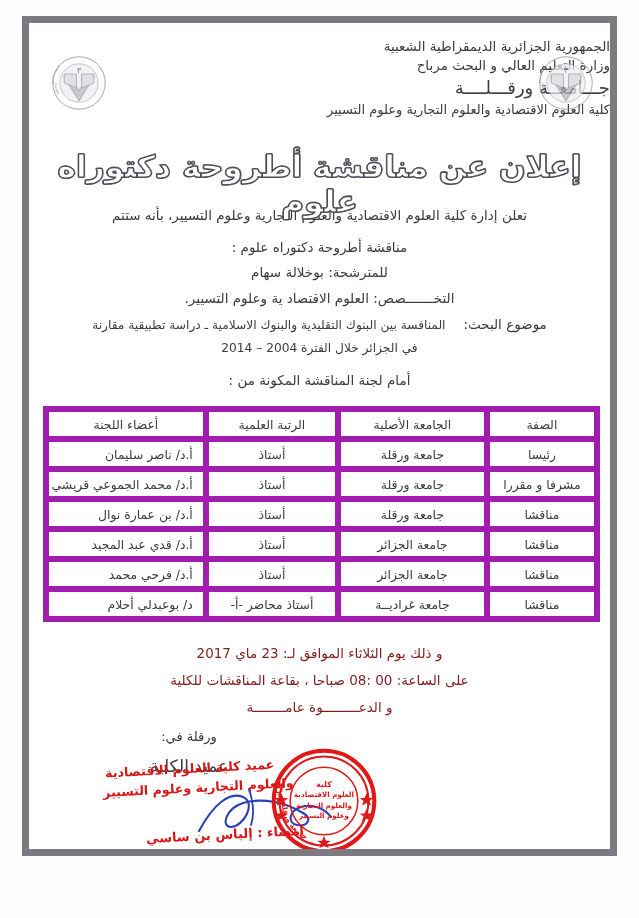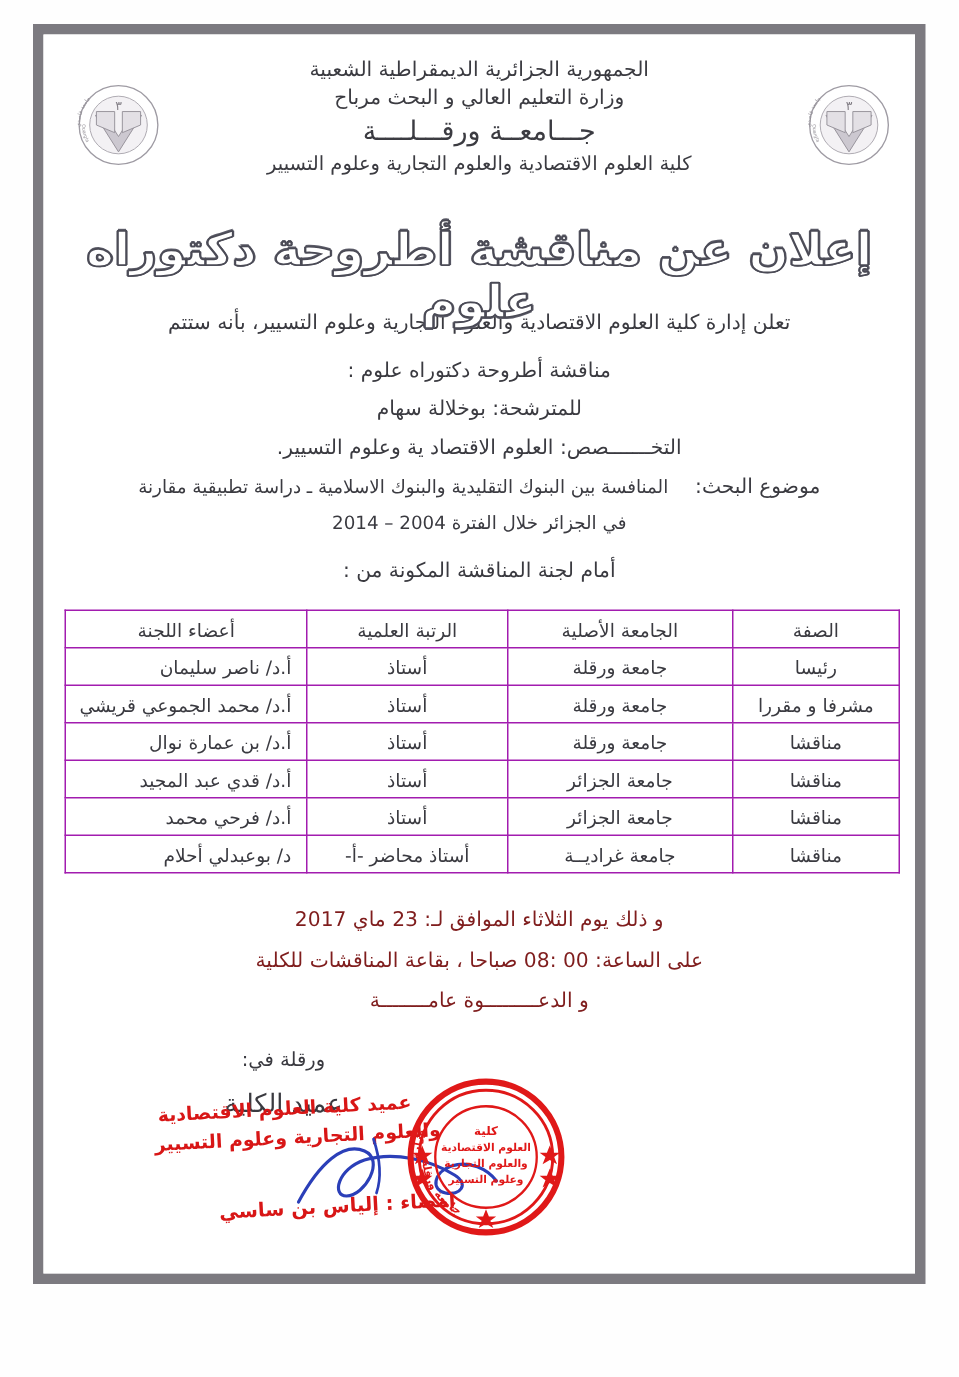--- a/index.html
+++ b/index.html
@@ -33,20 +33,21 @@
   .header{
     position:relative;
     padding-top:14px;
     height:108px;
     text-align:center;
   }
   .hdr-lines{
     display:block;
     color:#3b3b41;
     line-height:1.42;
+    text-align:right;
   }
   .hdr-lines div{
     font-size:13.5px;
     letter-spacing:0.2px;
     white-space:nowrap;
   }
   .hdr-lines .l1{font-size:13.5px;}
   .hdr-lines .l2{font-size:13.5px;}
   .hdr-lines .l3{font-size:18px;letter-spacing:1.6px;}
   .hdr-lines .l4{font-size:13px;}
@@ -94,42 +95,42 @@
   
   .tbl-wrap{margin:12px 4px 0 8px;}
   table.jury{
     width:100%;
     border-collapse:collapse;
     font-size:12.4px;
     color:#3a3a40;
     table-layout:fixed;
   }
   table.jury th,table.jury td{
-    border:1px solid #a21caf;
+    border:6px solid #a21caf;
     height:22px;
     padding:1px 8px;
     text-align:center;
     white-space:nowrap;
     font-weight:400;
   }
   table.jury th{font-weight:400;}
   table.jury td.name{text-align:right;padding-right:10px;}
   col.c-name{width:29%;}
   col.c-rank{width:24%;}
   col.c-univ{width:27%;}
   col.c-role{width:20%;}
 
   
   .after-table{margin-top:18px;text-align:center;color:#7f1d1d;font-size:13.5px;}
   .after-table .line{line-height:2.0;}
 
   
   .sign-area{
     position:relative;
-    margin-top:14px;
+    margin-top:4px;
     height:170px;
   }
   .sign-col{
     position:absolute;
     right:340px;
     top:0;
     text-align:center;
     width:150px;
     color:#3a3a40;
     font-size:13px;

